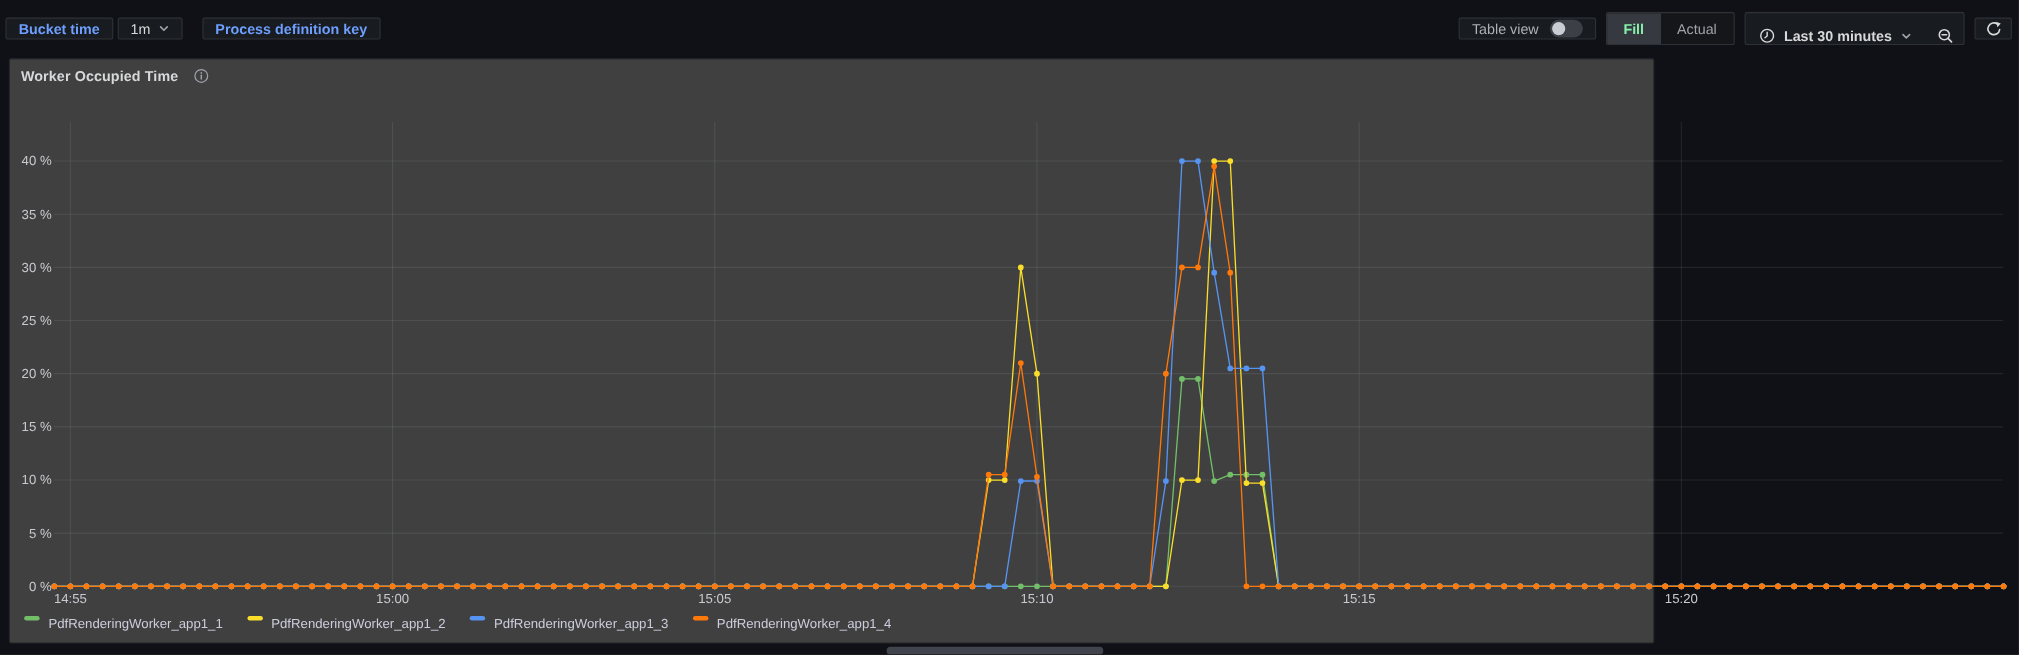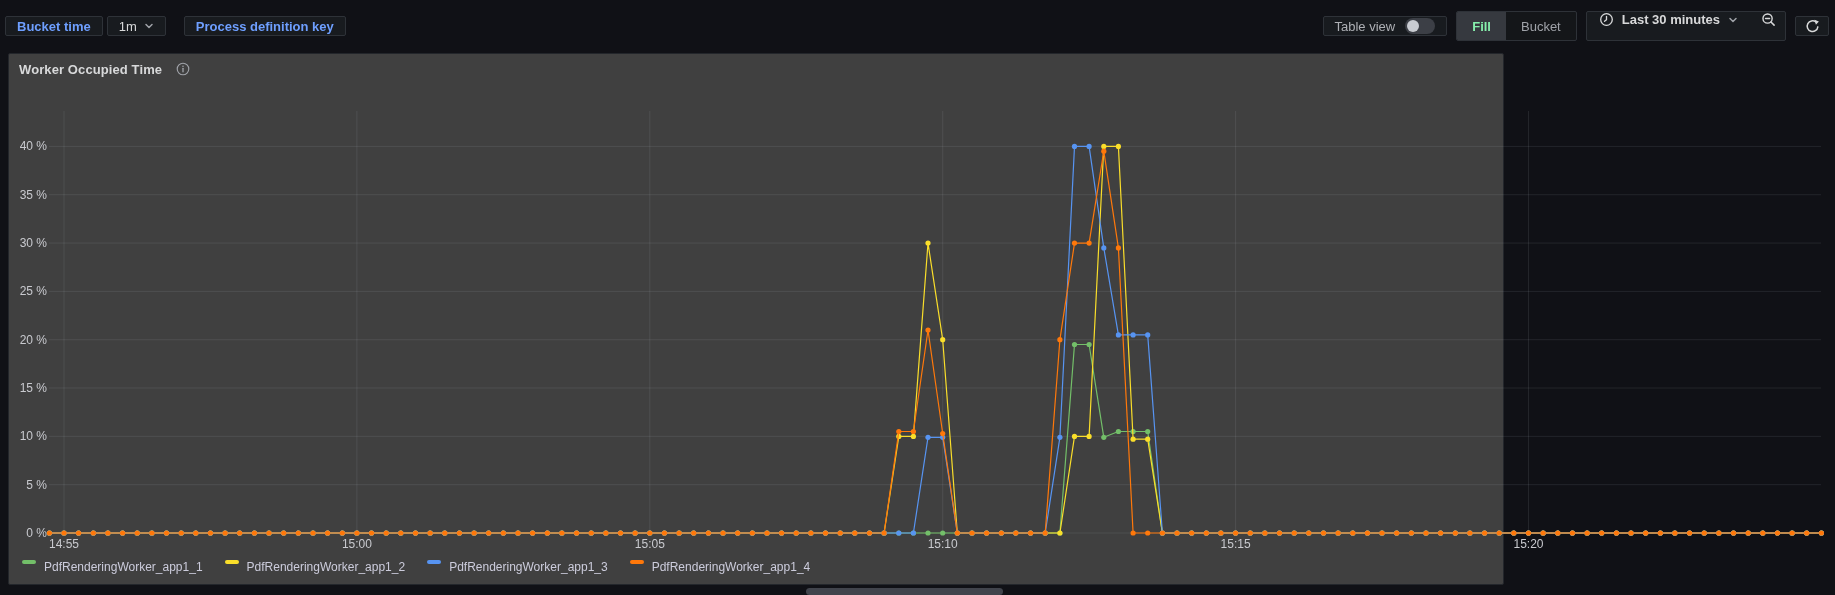--- a/index.html
+++ b/index.html
@@ -19,21 +19,21 @@
   .chev{color:#9fa2a8;display:flex;align-items:center}
   .tb-spacer{width:10px}
   .toggle-group{gap:10px;color:#aeb0b5;font-weight:400}
   .switch{width:30px;height:16px;border-radius:9px;background:#3c3f46;position:relative;display:inline-block}
   .switch .knob{position:absolute;left:2px;top:2px;width:12px;height:12px;border-radius:50%;background:#c9ccd2}
   .seg-group{display:flex;height:30px;box-sizing:border-box;border:1px solid #2e3238;background:#141619;
     border-radius:2px;align-items:stretch;overflow:hidden}
   .seg{padding:0 15px;display:flex;align-items:center;font-size:13px;color:#9fa2a8;cursor:pointer}
   .seg.active{background:#36393f;color:#86efac;font-weight:700}
   .time-group{display:flex;height:30px;box-sizing:border-box;border:1px solid #2e3238;background:#181b1f;
-    border-radius:2px;align-items:flex-start}
+    border-radius:2px;align-items:flex-end}
   .time-btn{display:flex;align-items:center;gap:8px;padding:0 12px;font-size:13px;font-weight:600;
     color:#d8d9da;cursor:pointer}
   .tg-divider{width:1px;background:#2e3238}
   .sq-btn{width:34px;display:flex;align-items:center;justify-content:center;cursor:pointer;color:#d8d9da}
   .icon-btn{width:34px;padding:0;justify-content:center;color:#d8d9da}
 
   
   .panel{position:absolute;left:8px;top:53px;width:1496px;height:532px;box-sizing:border-box;
     background:#404040;border:1px solid #23262b;border-radius:2px}
   .panel-header{position:absolute;left:0;top:0;right:0;height:30px;display:flex;align-items:center;
@@ -76,21 +76,21 @@
 
     <div class="tb-right">
       <div class="ctrl toggle-group">
         <span>Table view</span>
         <span class="switch">
             <span class="knob"></span>
           </span>
       </div>
       <div class="seg-group">
         <div class="seg active">Fill</div>
-        <div class="seg">Bucket</div>
+        <div class="seg">Actual</div>
       </div>
       <div class="time-group">
         <div class="time-btn">
           <span class="chev" style="color:#d8d9da">
             <svg width="15" height="15" viewBox="0 0 16 16">
                 <circle cx="8" cy="8" r="6.2" stroke="currentColor" fill="none" stroke-width="1.4"></circle>
                 <path d="M8 4.6 V8.2 L5.9 9.9" stroke="currentColor" fill="none" stroke-width="1.4" stroke-linecap="round" stroke-linejoin="round"></path>
               </svg>
           </span>
           <span>Last 30 minutes</span>

